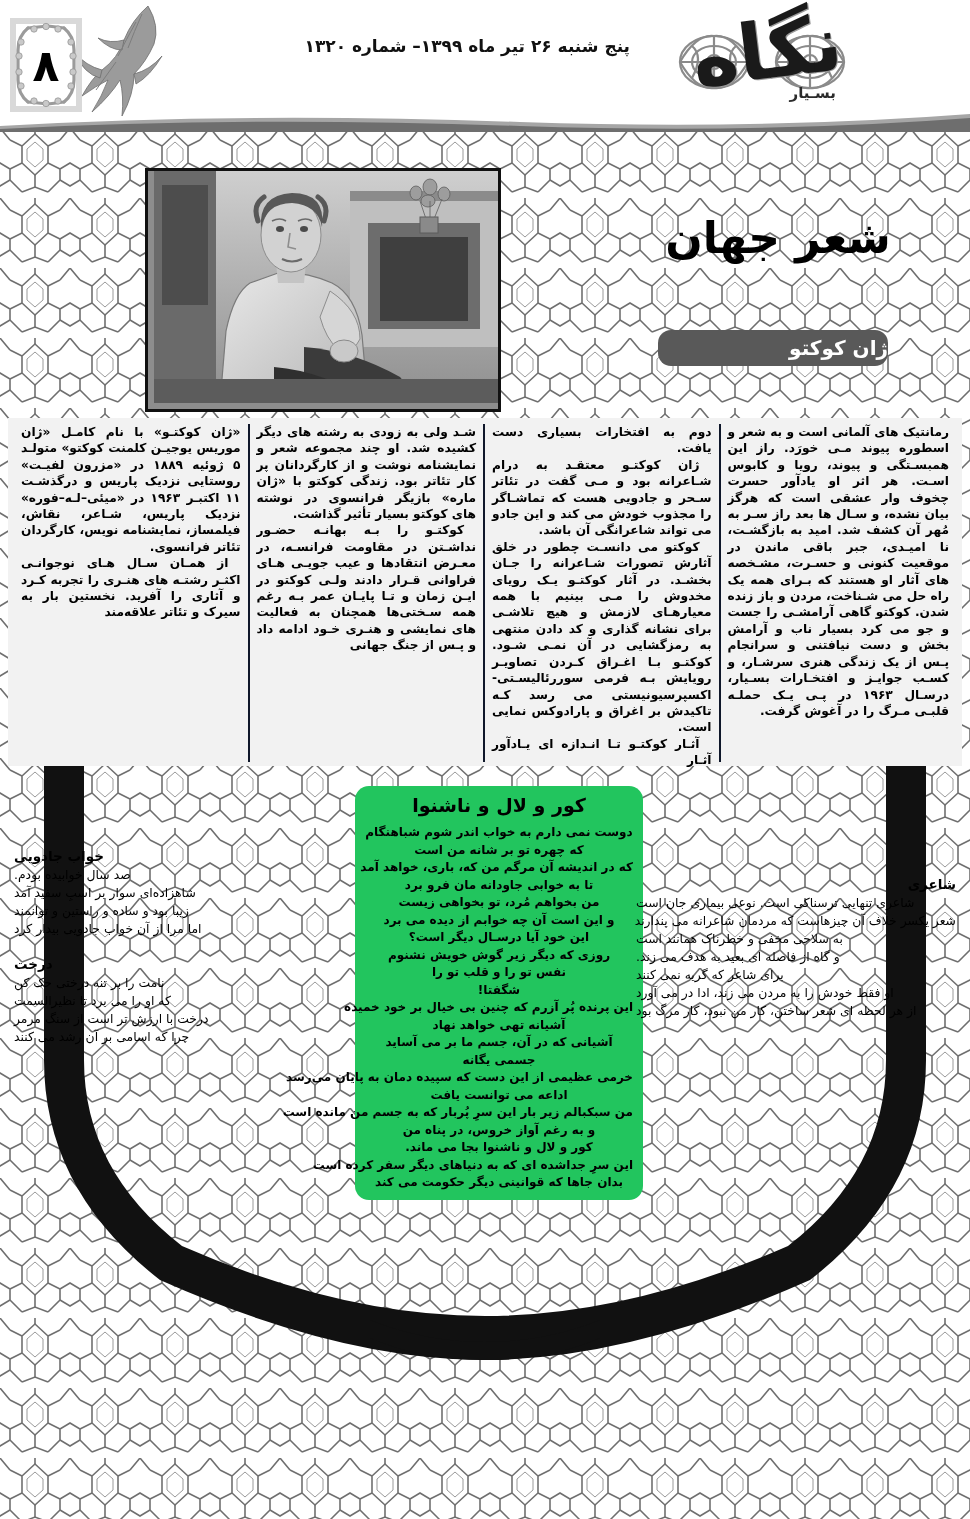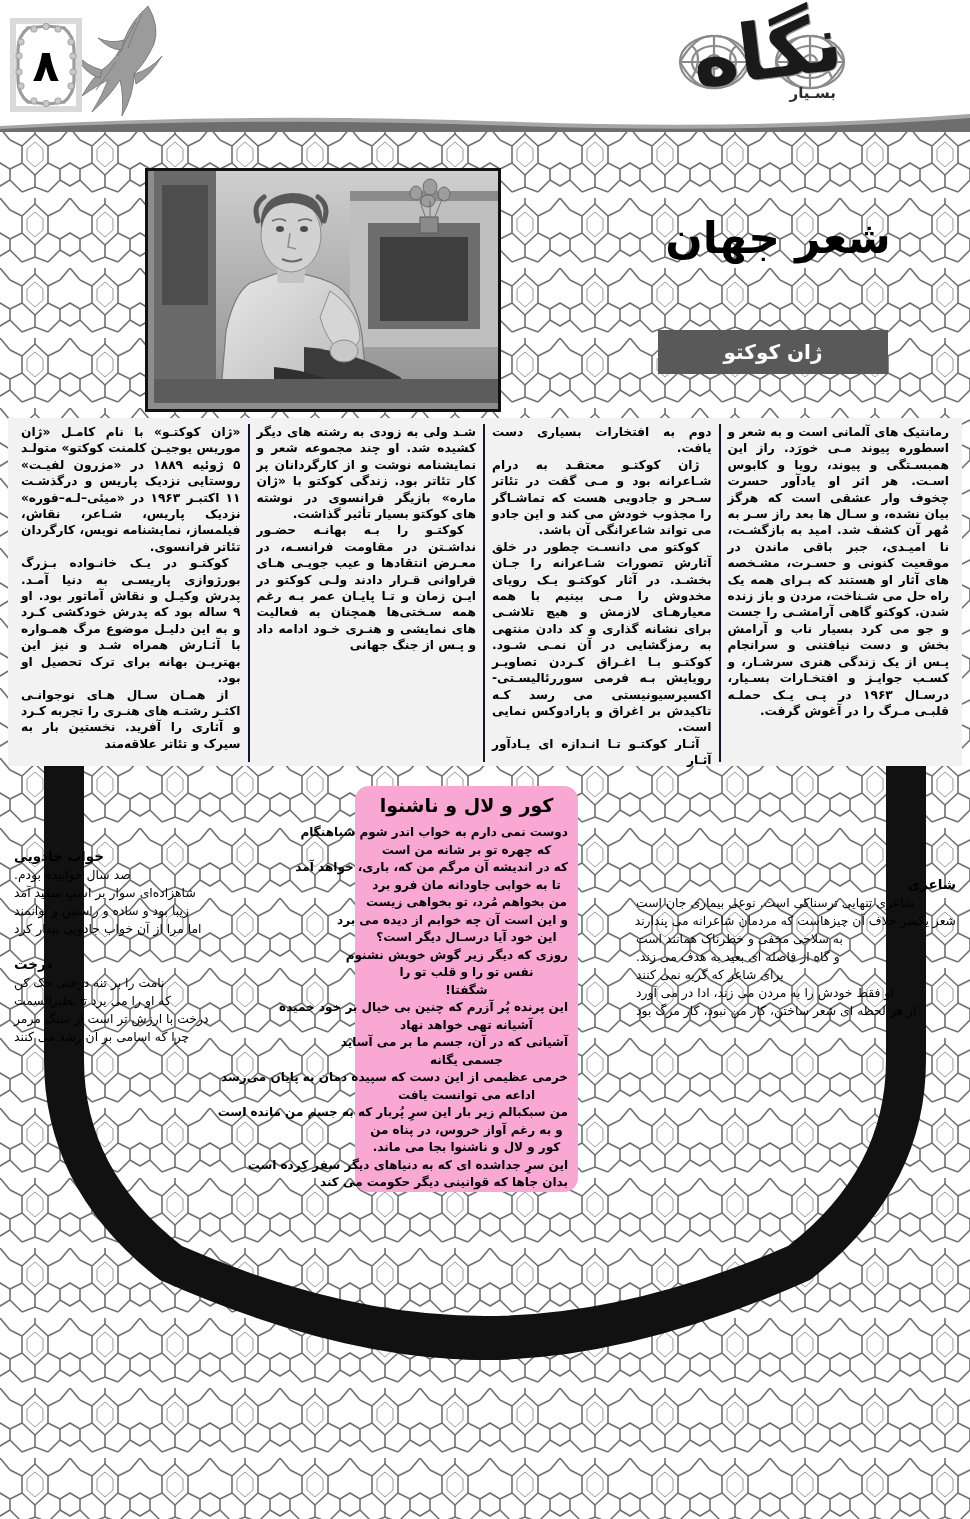--- a/index.html
+++ b/index.html
@@ -92,24 +92,25 @@
   
   #section-title {
     position: absolute; right: 12px; top: 214px;
     width: 360px; text-align: center;
     font-size: 44px; font-weight: bold; color: #000;
     z-index: 14;
     line-height: 1.1;
   }
   #author-bar {
     position: absolute; right: 82px; top: 330px;
-    width: 230px; height: 44px;
+    width: 230px; height: 36px;
     background: #595959;
-    display: flex; align-items: center; justify-content: center;
+    display: flex; align-items: center; 
     z-index: 14;
+    border-radius: 13px;
   }
   #author-bar span {
     color: #ffffff; font-size: 20px; font-weight: bold;
   }
 
   
   #article {
     position: absolute; left: 8px; top: 418px;
     width: 954px; height: 348px;
     background: #f2f2f2;
@@ -135,24 +136,24 @@
   
   #shield {
     position: absolute; left: 40px; top: 760px;
     width: 890px; height: 600px;
     z-index: 8;
   }
 
   
   #poem-center {
     position: absolute; left: 355px; top: 786px;
-    width: 223px;
-    background: #f9a8d4;
+    width: 288px;
+    background: #22c55e;
     border-radius: 14px;
-    padding: 8px 10px 0 10px;
+    padding: 8px 10px 8px 10px;
     box-sizing: border-box;
     z-index: 16;
     text-align: center;
   }
   #poem-center .poem-title {
     font-size: 19px; font-weight: bold; color: #000;
     margin-bottom: 8px;
   }
   #poem-center .line {
     font-size: 12px; font-weight: bold; color: #000;
@@ -241,20 +242,21 @@
         <path d="M14,48 Q30,20 48,22 Q66,20 82,48 Q66,76 48,74 Q30,76 14,48Z"></path>
         <path d="M48,22 L48,74 M14,48 L82,48"></path>
         <circle cx="48" cy="48" r="7"></circle>
         <path d="M26,32 Q38,42 26,64 M70,32 Q58,42 70,64"></path>
       </g>
     </svg>
     <div class="logo-word">نگاه</div>
     <div class="logo-sub">بسـیار</div>
   </div>
 
+  <div class="date-line">پنج شنبه ۲۶ تیر ماه ۱۳۹۹– شماره ۱۳۲۰</div>
 
   <svg class="phoenix" viewBox="0 0 110 120" xmlns="http://www.w3.org/2000/svg">
     <g fill="#9b9b9b" stroke="#6d6d6d" stroke-width="0.8">
       <path d="M86,6 Q70,20 62,40 Q56,58 40,70 Q30,78 20,96 Q34,86 46,80 Q40,96 30,112 Q48,96 58,80 Q62,96 60,116 Q72,94 72,74 Q84,62 92,44 Q98,26 86,6Z"></path>
       <path d="M62,40 Q48,44 36,38 Q48,50 60,50Z"></path>
       <path d="M72,74 Q88,70 100,56 Q88,76 74,84Z"></path>
       <path d="M40,70 Q24,66 12,52 Q22,74 38,78Z"></path>
     </g>
     <g fill="none" stroke="#7d7d7d" stroke-width="1">
       <path d="M80,14 Q72,32 66,48 M74,22 Q64,40 56,56 M54,62 Q44,76 34,90"></path>
@@ -372,21 +374,20 @@
     <p>ژان کوکتـو معتقـد به درام شـاعرانه بود و مـی گفت در تئاتر سـحر و جادویی هست که تماشـاگر را مجذوب خودش می کند و این جادو می تواند شاعرانگی آن باشد.</p>
     <p>کوکتو می دانسـت چطور در خلق آثارش تصورات شـاعرانه را جـان بخشـد. در آثار کوکتـو یـک رویای مخدوش را مـی بینیم با همه معیارهـای لازمش و هیچ تلاشـی برای نشانه گذاری و کد دادن منتهی به رمزگشایی در آن نمـی شـود. کوکتـو بـا اغـراق کـردن تصاویـر رویایش بـه فرمی سوررئالیسـتی- اکسپرسیونیستی می رسد کـه تاکیدش بر اغراق و پارادوکس نمایی است.</p>
     <p>آثـار کوکتـو تـا انـدازه ای یـادآور  آثـار</p>
   </div>
   <div class="col">
     <p class="noindent">شـد ولی به زودی به رشته های دیگر کشیده شد. او چند مجموعه شعر و نمایشنامه نوشت و از کارگردانان پر کار تئاتر بود. زندگی کوکتو با «ژان ماره» بازیگر فرانسوی در نوشته های کوکتو بسیار تأثیر گذاشت.</p>
     <p>کوکتـو را بـه بهانـه حضـور نداشـتن در مقاومت فرانسـه، در معـرض انتقادها و عیب جویـی هـای فراوانی قـرار دادند ولـی کوکتو در ایـن زمان و تـا پایـان عمر بـه رغم همه سـختی‌ها همچنان به فعالیت های نمایشی و هنـری خـود ادامه داد و پـس از جنگ جهانی</p>
   </div>
   <div class="col">
     <p class="noindent">«ژان کوکتـو» با نام کامـل «ژان موریس یوجیـن کلمنت کوکتو» متولـد ۵ ژوئیه ۱۸۸۹ در «مزرون لفیـت» روستایی نزدیک پاریس و درگذشـت ۱۱ اکتبـر ۱۹۶۳ در «میئی–لـه–فوره» نزدیک پاریس، شـاعر، نقاش، فیلمساز، نمایشنامه نویس، کارگردان تئاتر فرانسوی.</p>
-    <p>کوکتـو در یـک خانـواده بـزرگ بورژوازی پاریسـی به دنیا آمـد. پدرش وکیـل و نقاش آماتور بود. او ۹ ساله بود که پدرش خودکشی کـرد و به این دلیـل موضوع مرگ همـواره با آثـارش همراه شـد و نیز این بهتریـن بهانه برای ترک تحصیل او بود.</p>
     <p>از همـان سـال هـای نوجوانـی اکثـر رشتـه های هنـری را تجربه کـرد و آثاری را آفرید. نخستین بار به سیرک و تئاتر علاقه‌مند</p>
   </div>
 </div>
 
 <svg id="shield" viewBox="0 0 890 600" xmlns="http://www.w3.org/2000/svg">
   <path d="M4,0 L4,300 Q4,430 120,520 Q300,600 445,600 Q590,600 770,520 Q886,430 886,300 L886,0
            L846,0 L846,300 Q846,410 748,486 Q588,556 445,556 Q302,556 142,486 Q44,410 44,300 L44,0 Z" fill="#111111"></path>
   <path d="M330,578 Q380,600 445,600 Q510,600 560,578 L560,560 Q505,582 445,582 Q385,582 330,560Z" fill="#111111"></path>
 </svg>
 

